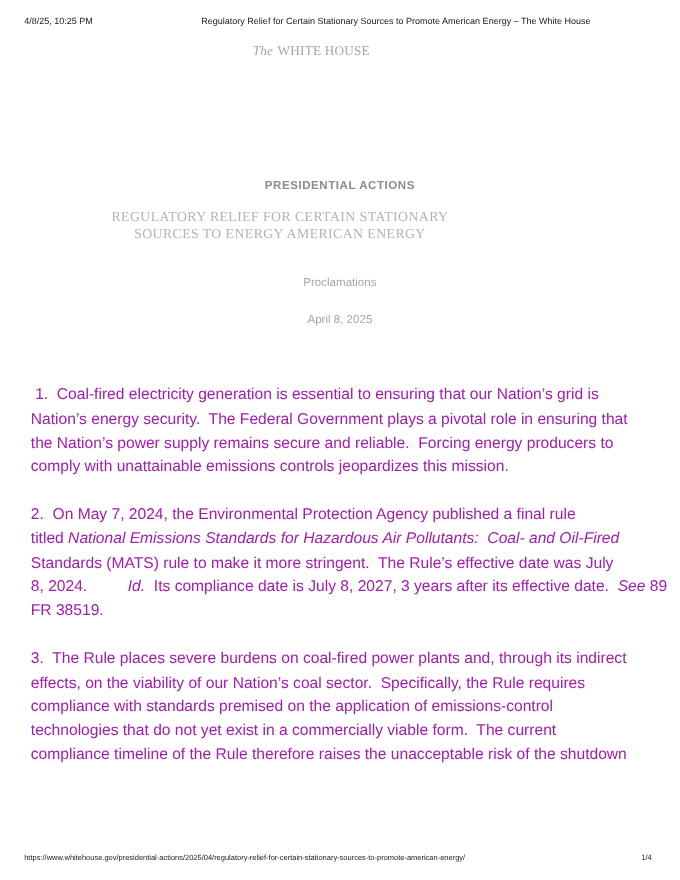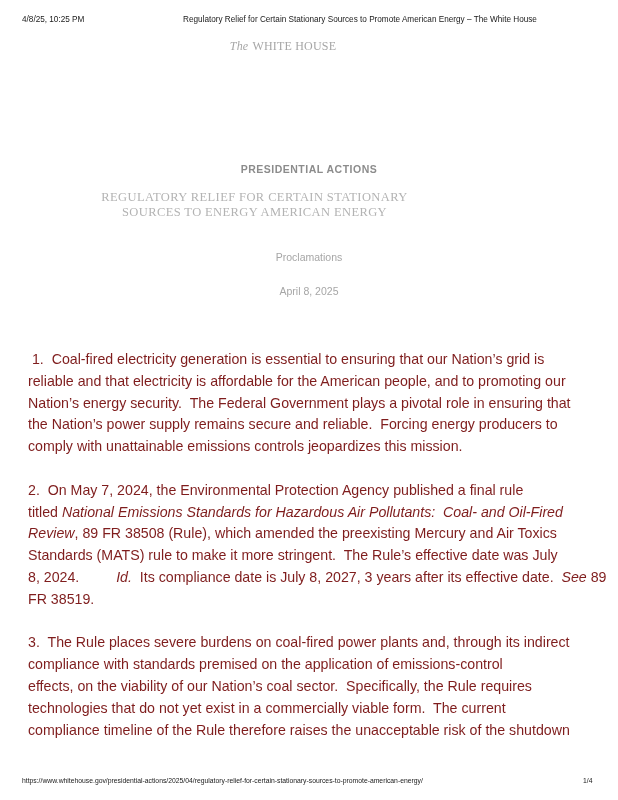--- a/index.html
+++ b/index.html
@@ -94,21 +94,21 @@
       color: #a6a6a6;
     }
     .body-text {
       position: absolute;
       top: 349px;
       left: 28px;
       width: 575px;
       font-family: "Liberation Sans", sans-serif;
       font-size: 14.2px;
       line-height: 21.8px;
-      color: #7f1d1d;
+      color: #a21caf;
     }
     .body-text p {
       margin: 0 0 21.8px 0;
       white-space: normal;
     }
     .body-text .line {
       display: block;
       white-space: nowrap;
     }
     .body-text em {
@@ -153,37 +153,35 @@
   <div>REGULATORY RELIEF FOR CERTAIN STATIONARY</div>
   <div>SOURCES TO ENERGY AMERICAN ENERGY</div>
 </div>
 
 <div class="meta-type">Proclamations</div>
 <div class="meta-date">April 8, 2025</div>
 
 <div class="body-text" id="body-text">
     <p>
       <span class="line"><span style="white-space: pre;"> 1.  Coal-fired electricity generation is essential to ensuring that our Nation’s grid is</span></span>
-      <span class="line"><span style="white-space: pre;">reliable and that electricity is affordable for the American people, and to promoting our</span></span>
       <span class="line"><span style="white-space: pre;">Nation’s energy security.  The Federal Government plays a pivotal role in ensuring that</span></span>
       <span class="line"><span style="white-space: pre;">the Nation’s power supply remains secure and reliable.  Forcing energy producers to</span></span>
       <span class="line"><span style="white-space: pre;">comply with unattainable emissions controls jeopardizes this mission.</span></span>
     </p>
     <p>
       <span class="line"><span style="white-space: pre;">2.  On May 7, 2024, the Environmental Protection Agency published a final rule</span></span>
       <span class="line"><span style="white-space: pre;">titled </span><em style="white-space: pre;">National Emissions Standards for Hazardous Air Pollutants:  Coal- and Oil-Fired</em></span>
-      <span class="line"><em style="white-space: pre;">Review</em><span style="white-space: pre;">, 89 FR 38508 (Rule), which amended the preexisting Mercury and Air Toxics</span></span>
       <span class="line"><span style="white-space: pre;">Standards (MATS) rule to make it more stringent.  The Rule’s effective date was July</span></span>
       <span class="line"><span style="white-space: pre;">8, 2024.  </span><em style="white-space: pre; margin-left: 29px;">Id.</em><span style="white-space: pre;">  Its compliance date is July 8, 2027, 3 years after its effective date.  </span><em style="white-space: pre;">See</em><span style="white-space: pre;"> 89</span></span>
       <span class="line"><span style="white-space: pre;">FR 38519.</span></span>
     </p>
     <p>
       <span class="line"><span style="white-space: pre;">3.  The Rule places severe burdens on coal-fired power plants and, through its indirect</span></span>
+      <span class="line"><span style="white-space: pre;">effects, on the viability of our Nation’s coal sector.  Specifically, the Rule requires</span></span>
       <span class="line"><span style="white-space: pre;">compliance with standards premised on the application of emissions-control</span></span>
-      <span class="line"><span style="white-space: pre;">effects, on the viability of our Nation’s coal sector.  Specifically, the Rule requires</span></span>
       <span class="line"><span style="white-space: pre;">technologies that do not yet exist in a commercially viable form.  The current</span></span>
       <span class="line"><span style="white-space: pre;">compliance timeline of the Rule therefore raises the unacceptable risk of the shutdown</span></span>
     </p>
   </div>
 
 <div class="print-footer">
   <span class="url">https://www.whitehouse.gov/presidential-actions/2025/04/regulatory-relief-for-certain-stationary-sources-to-promote-american-energy/</span>
   <span class="page">1/4</span>
 </div>
 

